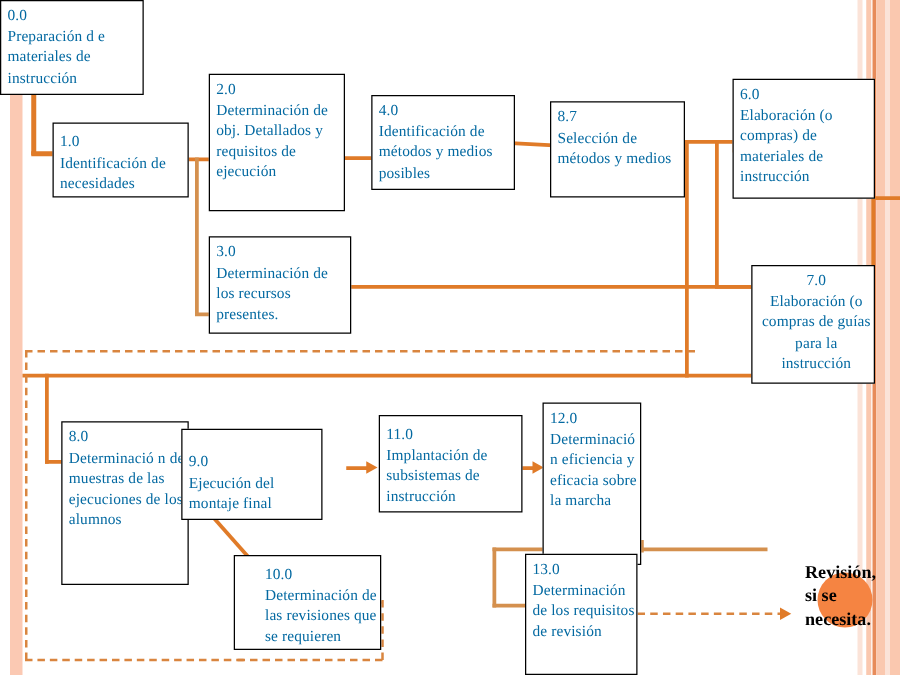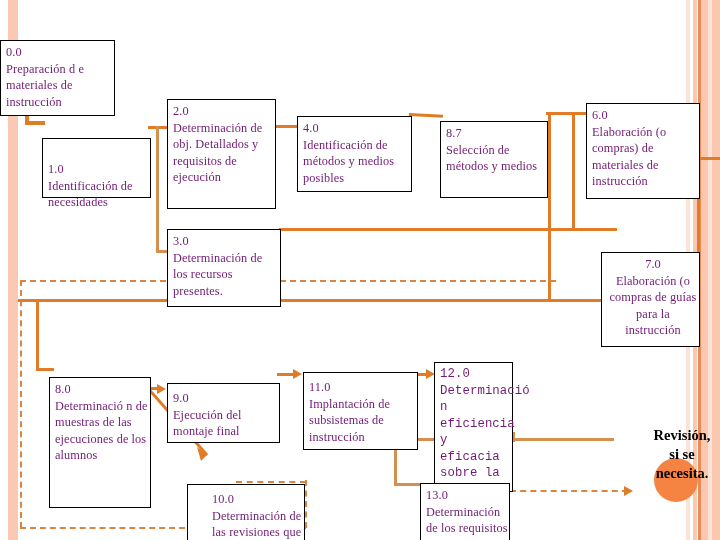--- a/index.html
+++ b/index.html
@@ -17,27 +17,26 @@
     overflow:hidden;
   }
   
   .stripe{position:absolute;top:0;height:540px;pointer-events:none;}
   
   .box{
     position:absolute;
     box-sizing:border-box;
     border:1px solid #000000;
     background:#ffffff;
-    color:#701a75;
+    color:#0369a1;
     font-size:12.3px;
     line-height:16.5px;
     padding:3px 0 0 5px;
     z-index:6;
     letter-spacing:0.1px;
-    margin-top:40px;
   }
   
   .ln{position:absolute;background:#E07B28;z-index:4;}
   .ln.h{height:3px;}
   .ln.v{width:3px;}
   .ln.pale{background:#D4904E;}
   .dash-h{position:absolute;height:0;border-top:2px dashed #D9853F;z-index:4;}
   .dash-v{position:absolute;width:0;border-left:2px dashed #D9853F;z-index:4;}
   .arrow{position:absolute;width:0;height:0;z-index:5;}
   .arrow.right{
@@ -127,32 +126,32 @@
 
   <div class="dash-h" style="left:20px;top:280px;width:536px;"></div>
   <div class="dash-v" style="left:20px;top:280px;height:248px;"></div>
   <div class="dash-h" style="left:20px;top:527px;width:175px;"></div>
   <div class="dash-v" style="left:305px;top:480px;height:48px;"></div>
   <div class="dash-h" style="left:190px;top:527px;width:116px;"></div>
   <div class="dash-h" style="left:236px;top:481px;width:70px;"></div>
   <div class="dash-v" style="left:556px;top:280px;height:0px;"></div>
 
   <div class="blob" style="left:654px;top:458px;width:44px;height:44px;background:#F58442;"></div>
-  <div class="note" style="left:644px;top:426px;width:76px;text-align:center;">
+  <div class="note" style="left:644px;top:449px;width:76px;">
     <div>Revisión,</div>
     <div>si se</div>
     <div>necesita.</div>
   </div>
 
   <div class="box" style="left:0px;top:0px;width:115px;height:76px;">
     <div>0.0</div>
     <div>Preparación d e materiales de instrucción</div>
   </div>
 
-  <div class="box" style="left:42px;top:98px;width:109px;height:60px;padding-top:22px;">
+  <div class="box" style="left:42px;top:98px;width:109px;height:60px;padding-top:6px;">
     <div>1.0</div>
     <div>Identificación de necesidades</div>
   </div>
 
   <div class="box" style="left:167px;top:59px;width:109px;height:110px;">
     <div>2.0</div>
     <div>Determinación de obj. Detallados y requisitos de ejecución</div>
   </div>
 
   <div class="box" style="left:167px;top:189px;width:114px;height:78px;">
@@ -178,36 +177,36 @@
   <div class="box" style="left:601px;top:212px;width:99px;height:95px;text-align:center;">
     <div>7.0</div>
     <div>Elaboración (o compras de guías para la instrucción</div>
   </div>
 
   <div class="box" style="left:49px;top:337px;width:102px;height:131px;">
     <div>8.0</div>
     <div>Determinació n de muestras de las ejecuciones de los alumnos</div>
   </div>
 
-  <div class="box" style="left:167px;top:343px;width:113px;height:60px;padding-top:6px;">
+  <div class="box" style="left:145px;top:343px;width:113px;height:73px;padding-top:17px;">
     <div>9.0</div>
     <div>Ejecución del montaje final</div>
   </div>
 
   <div class="box" style="left:187px;top:444px;width:118px;height:76px;padding-top:6px;padding-left:24px;">
     <div>10.0</div>
     <div>Determinación de las revisiones que se requieren</div>
   </div>
 
   <div class="box" style="left:303px;top:332px;width:115px;height:78px;padding-top:6px;">
     <div>11.0</div>
     <div>Implantación de subsistemas de instrucción</div>
   </div>
 
-  <div class="box" style="left:434px;top:322px;width:79px;height:130px;font-family:Liberation Mono, monospace;">
+  <div class="box" style="left:434px;top:322px;width:79px;height:130px;">
     <div>12.0</div>
     <div>Determinació n eficiencia y eficacia sobre la marcha</div>
   </div>
 
   <div class="box" style="left:420px;top:443px;width:90px;height:97px;">
     <div>13.0</div>
     <div>Determinación de los requisitos de revisión</div>
   </div>
 
 </div>

